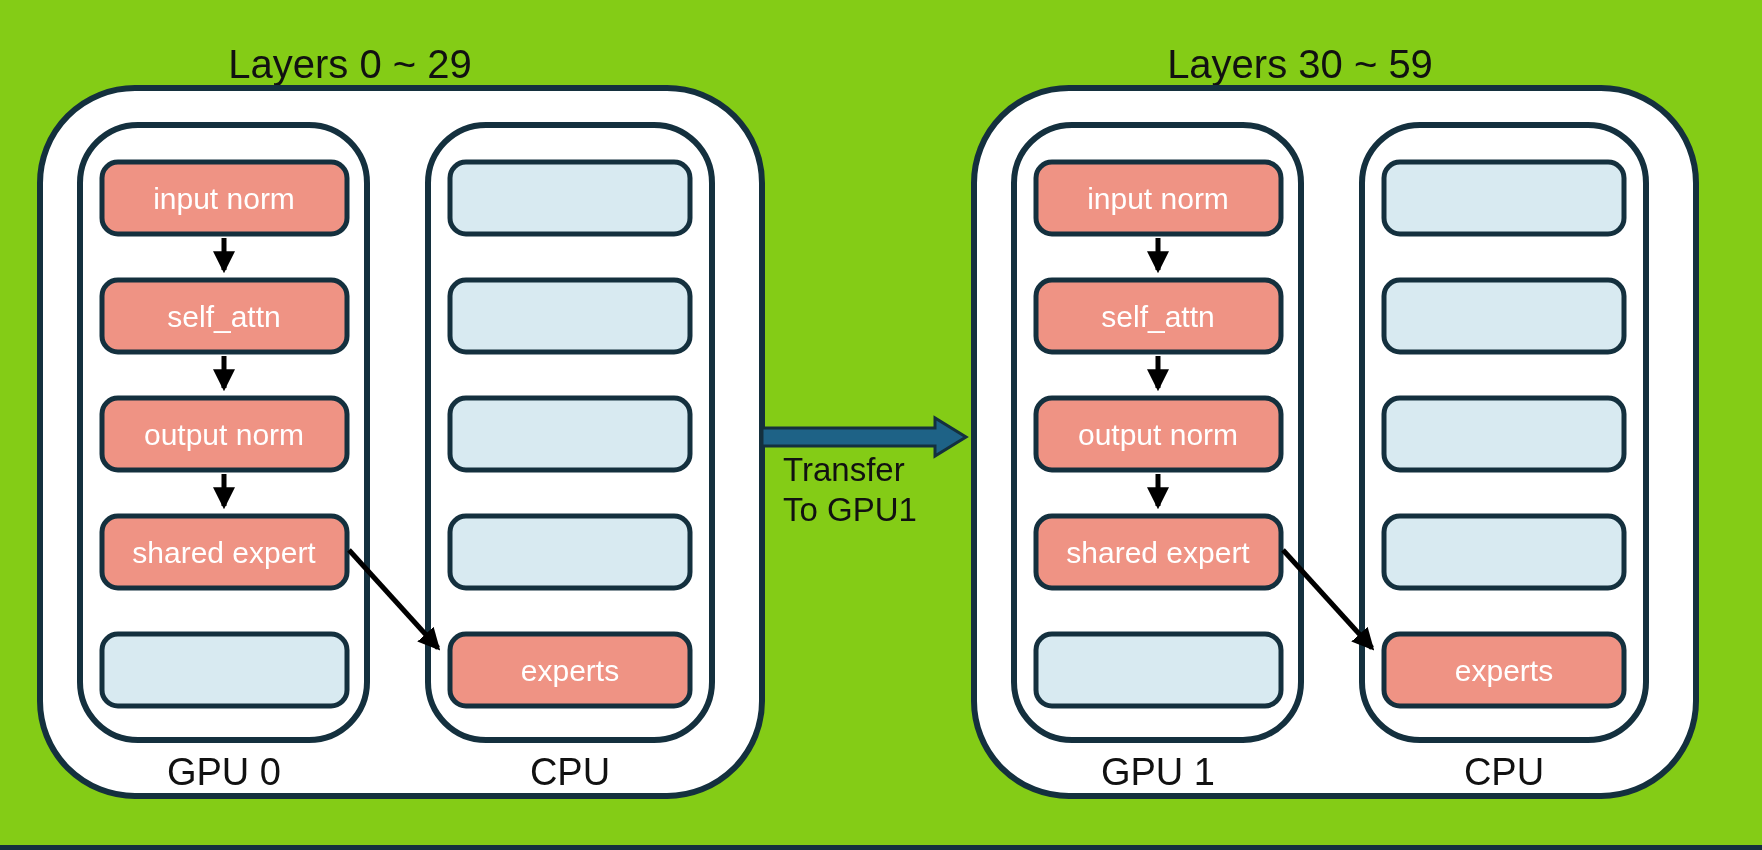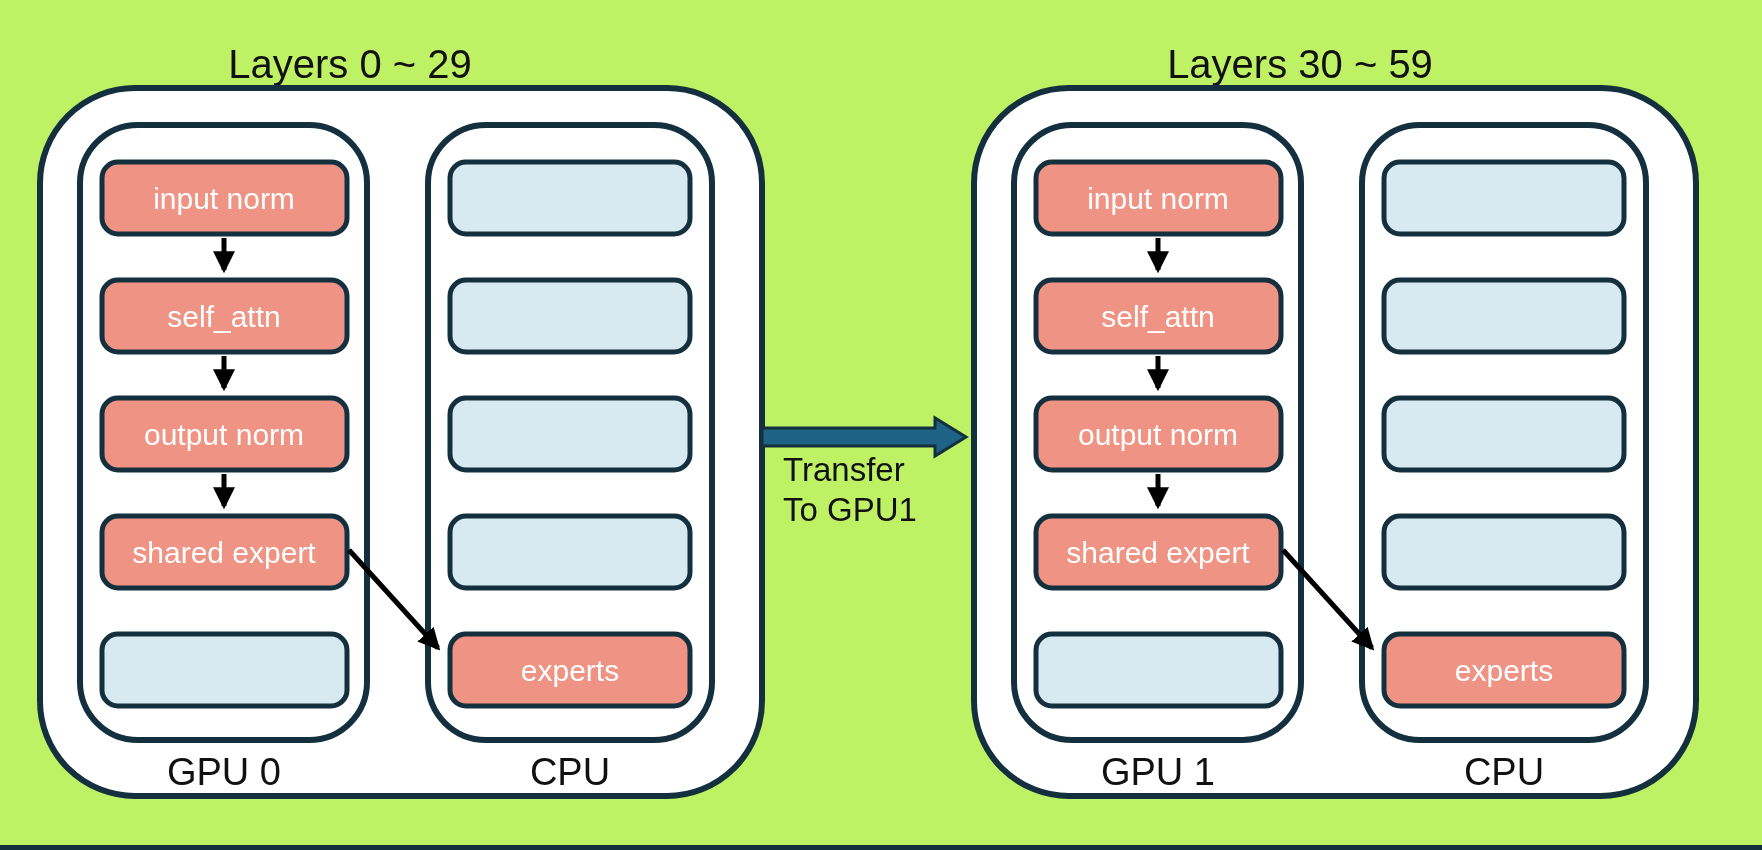--- a/index.html
+++ b/index.html
@@ -3,21 +3,21 @@
 <meta charset="utf-8">
 <style>
   :root{
     --navy:#14303E;
     --salmon:#EF9384;
     --light-blue:#D8EAF1;
     --teal:#1E6286;
     --ink:#111111;
   }
   html,body{margin:0;padding:0;background:#ffffff;}
-  .stage{position:relative;width:1762px;height:850px;background:#bef264;overflow:hidden;}
+  .stage{position:relative;width:1762px;height:850px;background:#84cc16;overflow:hidden;}
   svg{display:block;}
   text{font-family:"Liberation Sans","DejaVu Sans",sans-serif;}
   .container-rect{fill:#ffffff;stroke:var(--navy);stroke-width:6;}
   .inner-rect{fill:#ffffff;stroke:var(--navy);stroke-width:6;}
   .box-salmon{fill:var(--salmon);stroke:var(--navy);stroke-width:5;}
   .box-blue{fill:var(--light-blue);stroke:var(--navy);stroke-width:5;}
   .box-label{fill:#ffffff;font-size:30px;text-anchor:middle;}
   .title{fill:var(--ink);font-size:40px;text-anchor:middle;}
   .device-label{fill:var(--ink);font-size:38px;text-anchor:middle;}
   .transfer-label{fill:var(--ink);font-size:33px;}

